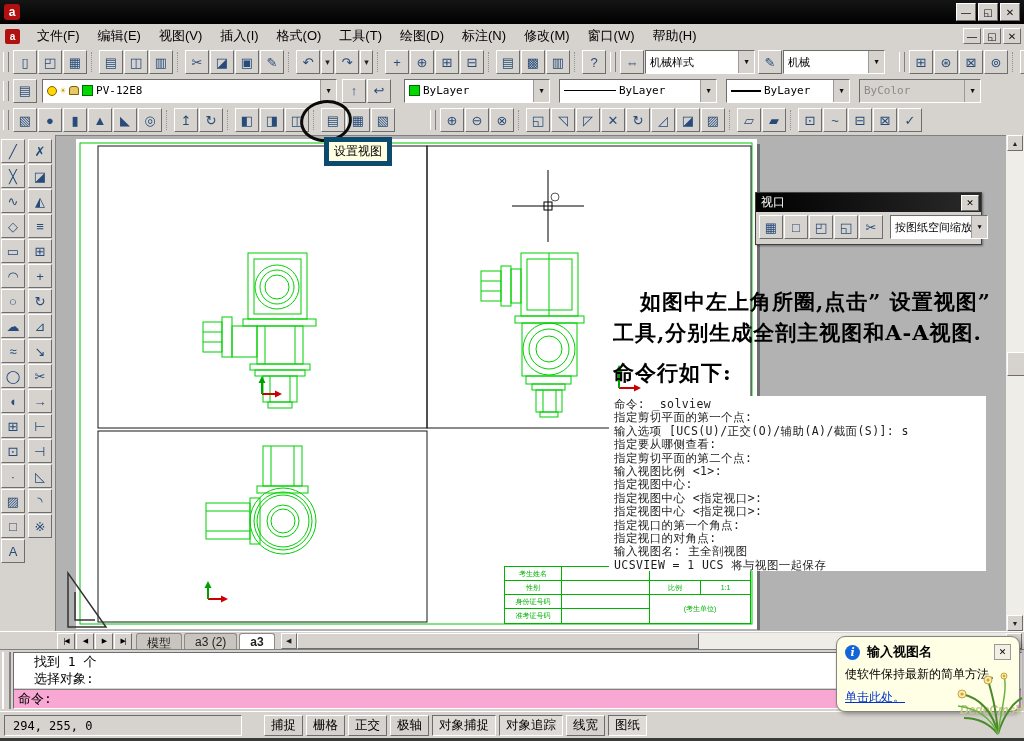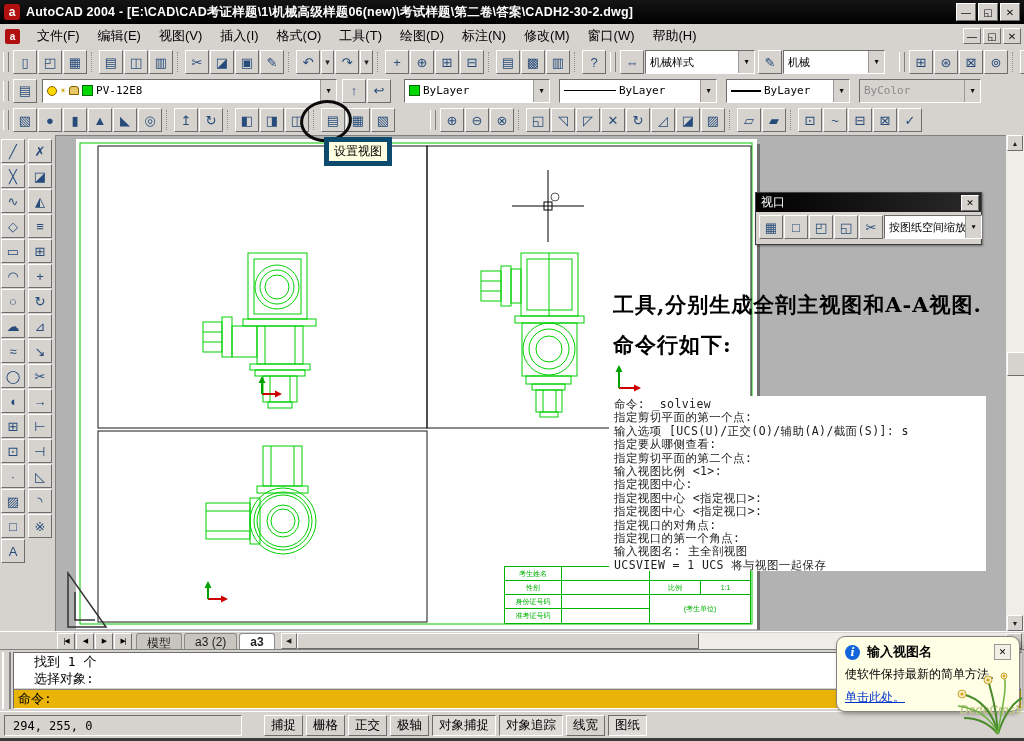--- a/index.html
+++ b/index.html
@@ -94,41 +94,41 @@
   .hthumb{width:400px;height:14px;background:#d6d3ce;border:1px solid;border-color:#fff #6d6d6d #6d6d6d #fff;}
   .htrack{flex:1;}
   
   .cmdwin{position:absolute;left:0;top:649px;width:1024px;height:62px;background:#d6d3ce;display:flex;
     border-top:1px solid #808080;box-sizing:border-box;padding:2px;}
   .cmd-grip{width:5px;border-left:2px solid #fff;border-right:2px solid #808080;margin-right:2px;}
   .cmd-inner{flex:1;display:flex;flex-direction:column;border:1px solid;border-color:#6d6d6d #fff #fff #6d6d6d;}
   .cmd-hist{background:#fff;height:36px;font-family:"DejaVu Sans Mono",monospace;font-size:13px;
     line-height:17px;padding-left:20px;}
   .cmd-split{height:4px;background:#d6d3ce;border-top:1px solid #fff;border-bottom:1px solid #808080;}
-  .cmd-prompt{background:#eab308;flex:1;font-family:"DejaVu Sans Mono",monospace;font-size:13px;padding-left:4px;}
+  .cmd-prompt{background:#f9a8d4;flex:1;font-family:"DejaVu Sans Mono",monospace;font-size:13px;padding-left:4px;}
   
   .statusbar{position:absolute;left:0;top:711px;width:1024px;height:27px;background:#d6d3ce;display:flex;
     align-items:center;border-top:1px solid #fff;}
   .coords{width:228px;height:19px;margin-left:4px;border:1px solid;border-color:#6d6d6d #fff #fff #6d6d6d;
     font-family:"DejaVu Sans Mono",monospace;font-size:12px;display:flex;align-items:center;padding-left:8px;}
   .toggles{display:flex;margin-left:22px;gap:3px;}
   .toggle{height:19px;padding:0 6px;display:flex;align-items:center;font-size:12.5px;background:#d6d3ce;
     border:1px solid;border-color:#fff #6d6d6d #6d6d6d #fff;}
   .toggle.on{border-color:#6d6d6d #fff #fff #6d6d6d;background:#dedbd6;}
   .bottom-strip{position:absolute;left:0;top:738px;width:1024px;height:3px;background:#3a3a3a;}
   
   .palette{position:absolute;left:755px;top:192px;width:227px;height:53px;background:#d6d3ce;z-index:6;
     border:1px solid #404040;box-shadow:1px 1px 2px rgba(0,0,0,.4);box-sizing:border-box;}
   .pal-title{height:19px;background:linear-gradient(90deg,#000,#2a2a2a);color:#fff;display:flex;
     align-items:center;font-size:12px;padding-left:5px;}
   .pal-close{margin-left:auto;width:16px;height:14px;background:#d6d3ce;color:#000;font-size:9px;display:flex;
     align-items:center;justify-content:center;border:1px solid;border-color:#fff #6d6d6d #6d6d6d #fff;margin-right:2px;}
   .pal-body{display:flex;align-items:center;padding:3px 3px;}
   .pal-icons{display:flex;}
-  .pal-combo{width:96px;margin-left:0;font-size:11px;font-family:Liberation Mono, monospace;}
+  .pal-combo{width:96px;margin-left:6px;font-size:11px;font-family:Liberation Mono, monospace;}
   .tooltip{position:absolute;left:324px;top:137px;z-index:9;background:#ffffe1;border:5px solid #0c4a6e;
     font-size:12px;padding:1px 5px;white-space:nowrap;}
   .circle-annot{position:absolute;left:300px;top:100px;width:46px;height:36px;border:3px solid #0a0a0a;
     border-radius:50%;transform:rotate(-7deg);z-index:8;}
   .balloon{position:absolute;left:836px;top:636px;width:184px;height:76px;background:#ffffe6;z-index:20;
     border:1px solid #848484;border-radius:9px;box-shadow:2px 2px 4px rgba(0,0,0,.35);
     padding:6px 8px;box-sizing:border-box;}
   .bal-head{display:flex;align-items:center;}
   .bal-info{width:15px;height:15px;border-radius:50%;background:#1464dc;color:#fff;font-family:"DejaVu Serif",serif;
     font-style:italic;font-weight:bold;font-size:11px;display:flex;align-items:center;justify-content:center;}
@@ -141,21 +141,20 @@
     font-style:italic;font-weight:bold;}
   .plant{position:absolute;left:942px;top:668px;z-index:22;}
 </style>
 </head>
 <body>
 
 <div class="app">
 
   <div class="titlebar">
     <span class="app-icon">a</span>
-    <span class="title-text">AutoCAD 2004 - [E:\CAD\CAD考证样题\1\机械高级样题06(new)\考试样题\第二卷\答案\CADH2-30-2.dwg]</span>
     <span class="win-btns">
 
     <span class="winbtn">
           <span>—</span>
         </span>
         <span class="winbtn">
           <span>◱</span>
         </span>
         <span class="winbtn">
           <span>✕</span>
@@ -702,27 +701,28 @@
 
       <div>命令: _solview</div>
           <div>指定剪切平面的第一个点:</div>
           <div>输入选项 [UCS(U)/正交(O)/辅助(A)/截面(S)]: s</div>
           <div>指定要从哪侧查看:</div>
           <div>指定剪切平面的第二个点:</div>
           <div>输入视图比例 &lt;1&gt;:</div>
           <div>指定视图中心:</div>
           <div>指定视图中心 &lt;指定视口&gt;:</div>
           <div>指定视图中心 &lt;指定视口&gt;:</div>
+          <div>指定视口的第一个角点:</div>
           <div>指定视口的对角点:</div>
-          <div>指定视口的第一个角点:</div>
           <div>输入视图名: 主全剖视图</div>
           <div>UCSVIEW = 1  UCS 将与视图一起保存</div>
         </div>
 
       <div class="annot">
+        <div class="a1">如图中左上角所圈,点击” 设置视图”</div>
         <div class="a2">工具,分别生成全剖主视图和A-A视图.</div>
         <div class="a3">命令行如下:</div>
       </div>
 
       <div class="tblock">
         <span>考生姓名</span>
           <span></span>
           <span class="nor r1sp"></span>
         <span>性别</span>
           <span></span>

